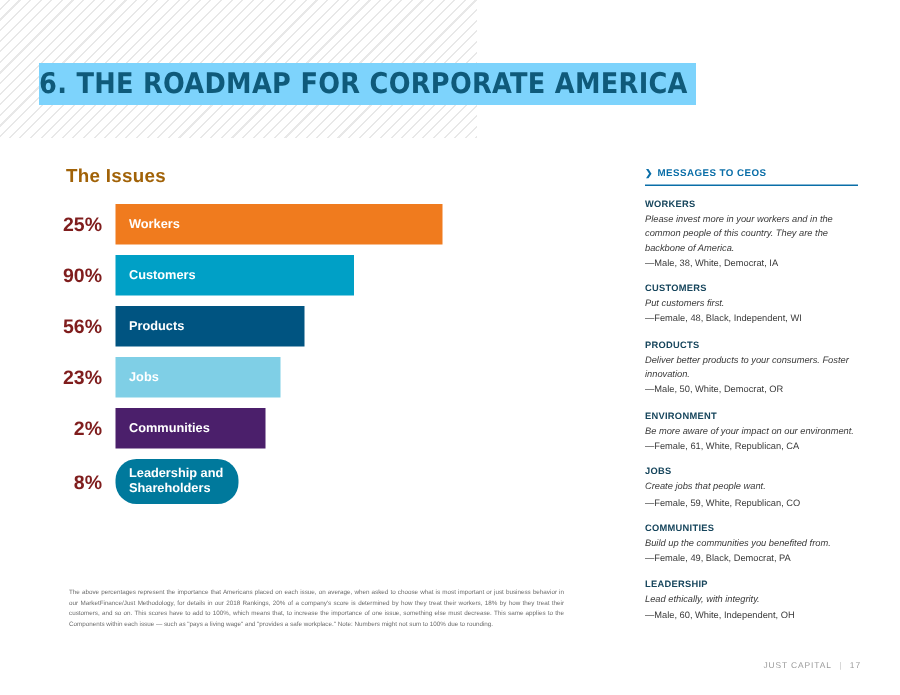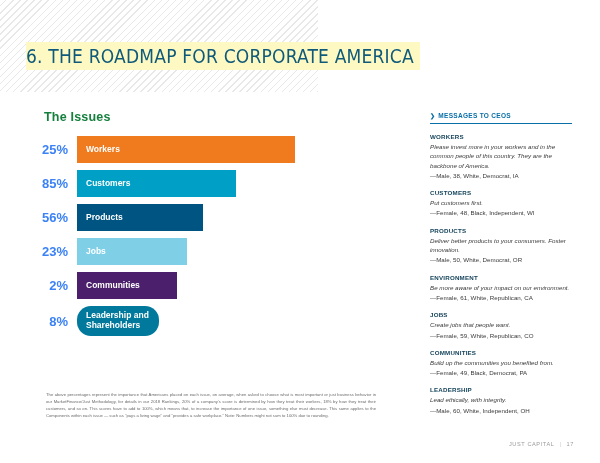--- a/index.html
+++ b/index.html
@@ -41,38 +41,38 @@
   .title-block {
     position: absolute;
     left: 26px;
     top: 38px;
     height: 36px;
     display: flex;
     align-items: center;
   }
   .title-text {
     font-family: "DejaVu Sans Condensed", "Liberation Sans Narrow", "Liberation Sans", sans-serif;
-    font-weight: normal;
+    font-weight: bold;
     font-size: 19px;
     letter-spacing: 0.2px;
     color: #0f5a7a;
     white-space: nowrap;
-    background: #fef9c3;
+    background: #7dd3fc;
     padding: 3px 6px 3px 0;
     text-transform: uppercase;
   }
 
   
   .issues-heading {
     position: absolute;
     left: 44px;
     top: 110px;
     font-size: 12.5px;
     font-weight: bold;
-    color: #15803d;
+    color: #a16207;
     letter-spacing: 0.2px;
   }
 
   .chart {
     position: absolute;
     left: 26px;
     top: 136px;
     width: 360px;
   }
   .bar-row {
@@ -80,21 +80,21 @@
     align-items: center;
     margin-bottom: 7px;
     height: 27px;
   }
   .bar-pct {
     width: 42px;
     text-align: right;
     padding-right: 9px;
     font-size: 13px;
     font-weight: bold;
-    color: #3b82f6;
+    color: #7f1d1d;
     flex: 0 0 auto;
   }
   .bar {
     height: 27px;
     display: flex;
     align-items: center;
     box-sizing: border-box;
     padding-left: 9px;
     color: #ffffff;
     font-size: 8.5px;
@@ -193,21 +193,21 @@
   <div class="issues-heading">The Issues</div>
 
   <div class="chart">
 
     <div class="bar-row">
       <div class="bar-pct">25%</div>
       <div class="bar" style="width:218px;background:#F07B1E;">Workers</div>
     </div>
 
     <div class="bar-row">
-      <div class="bar-pct">85%</div>
+      <div class="bar-pct">90%</div>
       <div class="bar" style="width:159px;background:#00A0C6;">Customers</div>
     </div>
 
     <div class="bar-row">
       <div class="bar-pct">56%</div>
       <div class="bar" style="width:126px;background:#005481;">Products</div>
     </div>
 
 
     <div class="bar-row">

